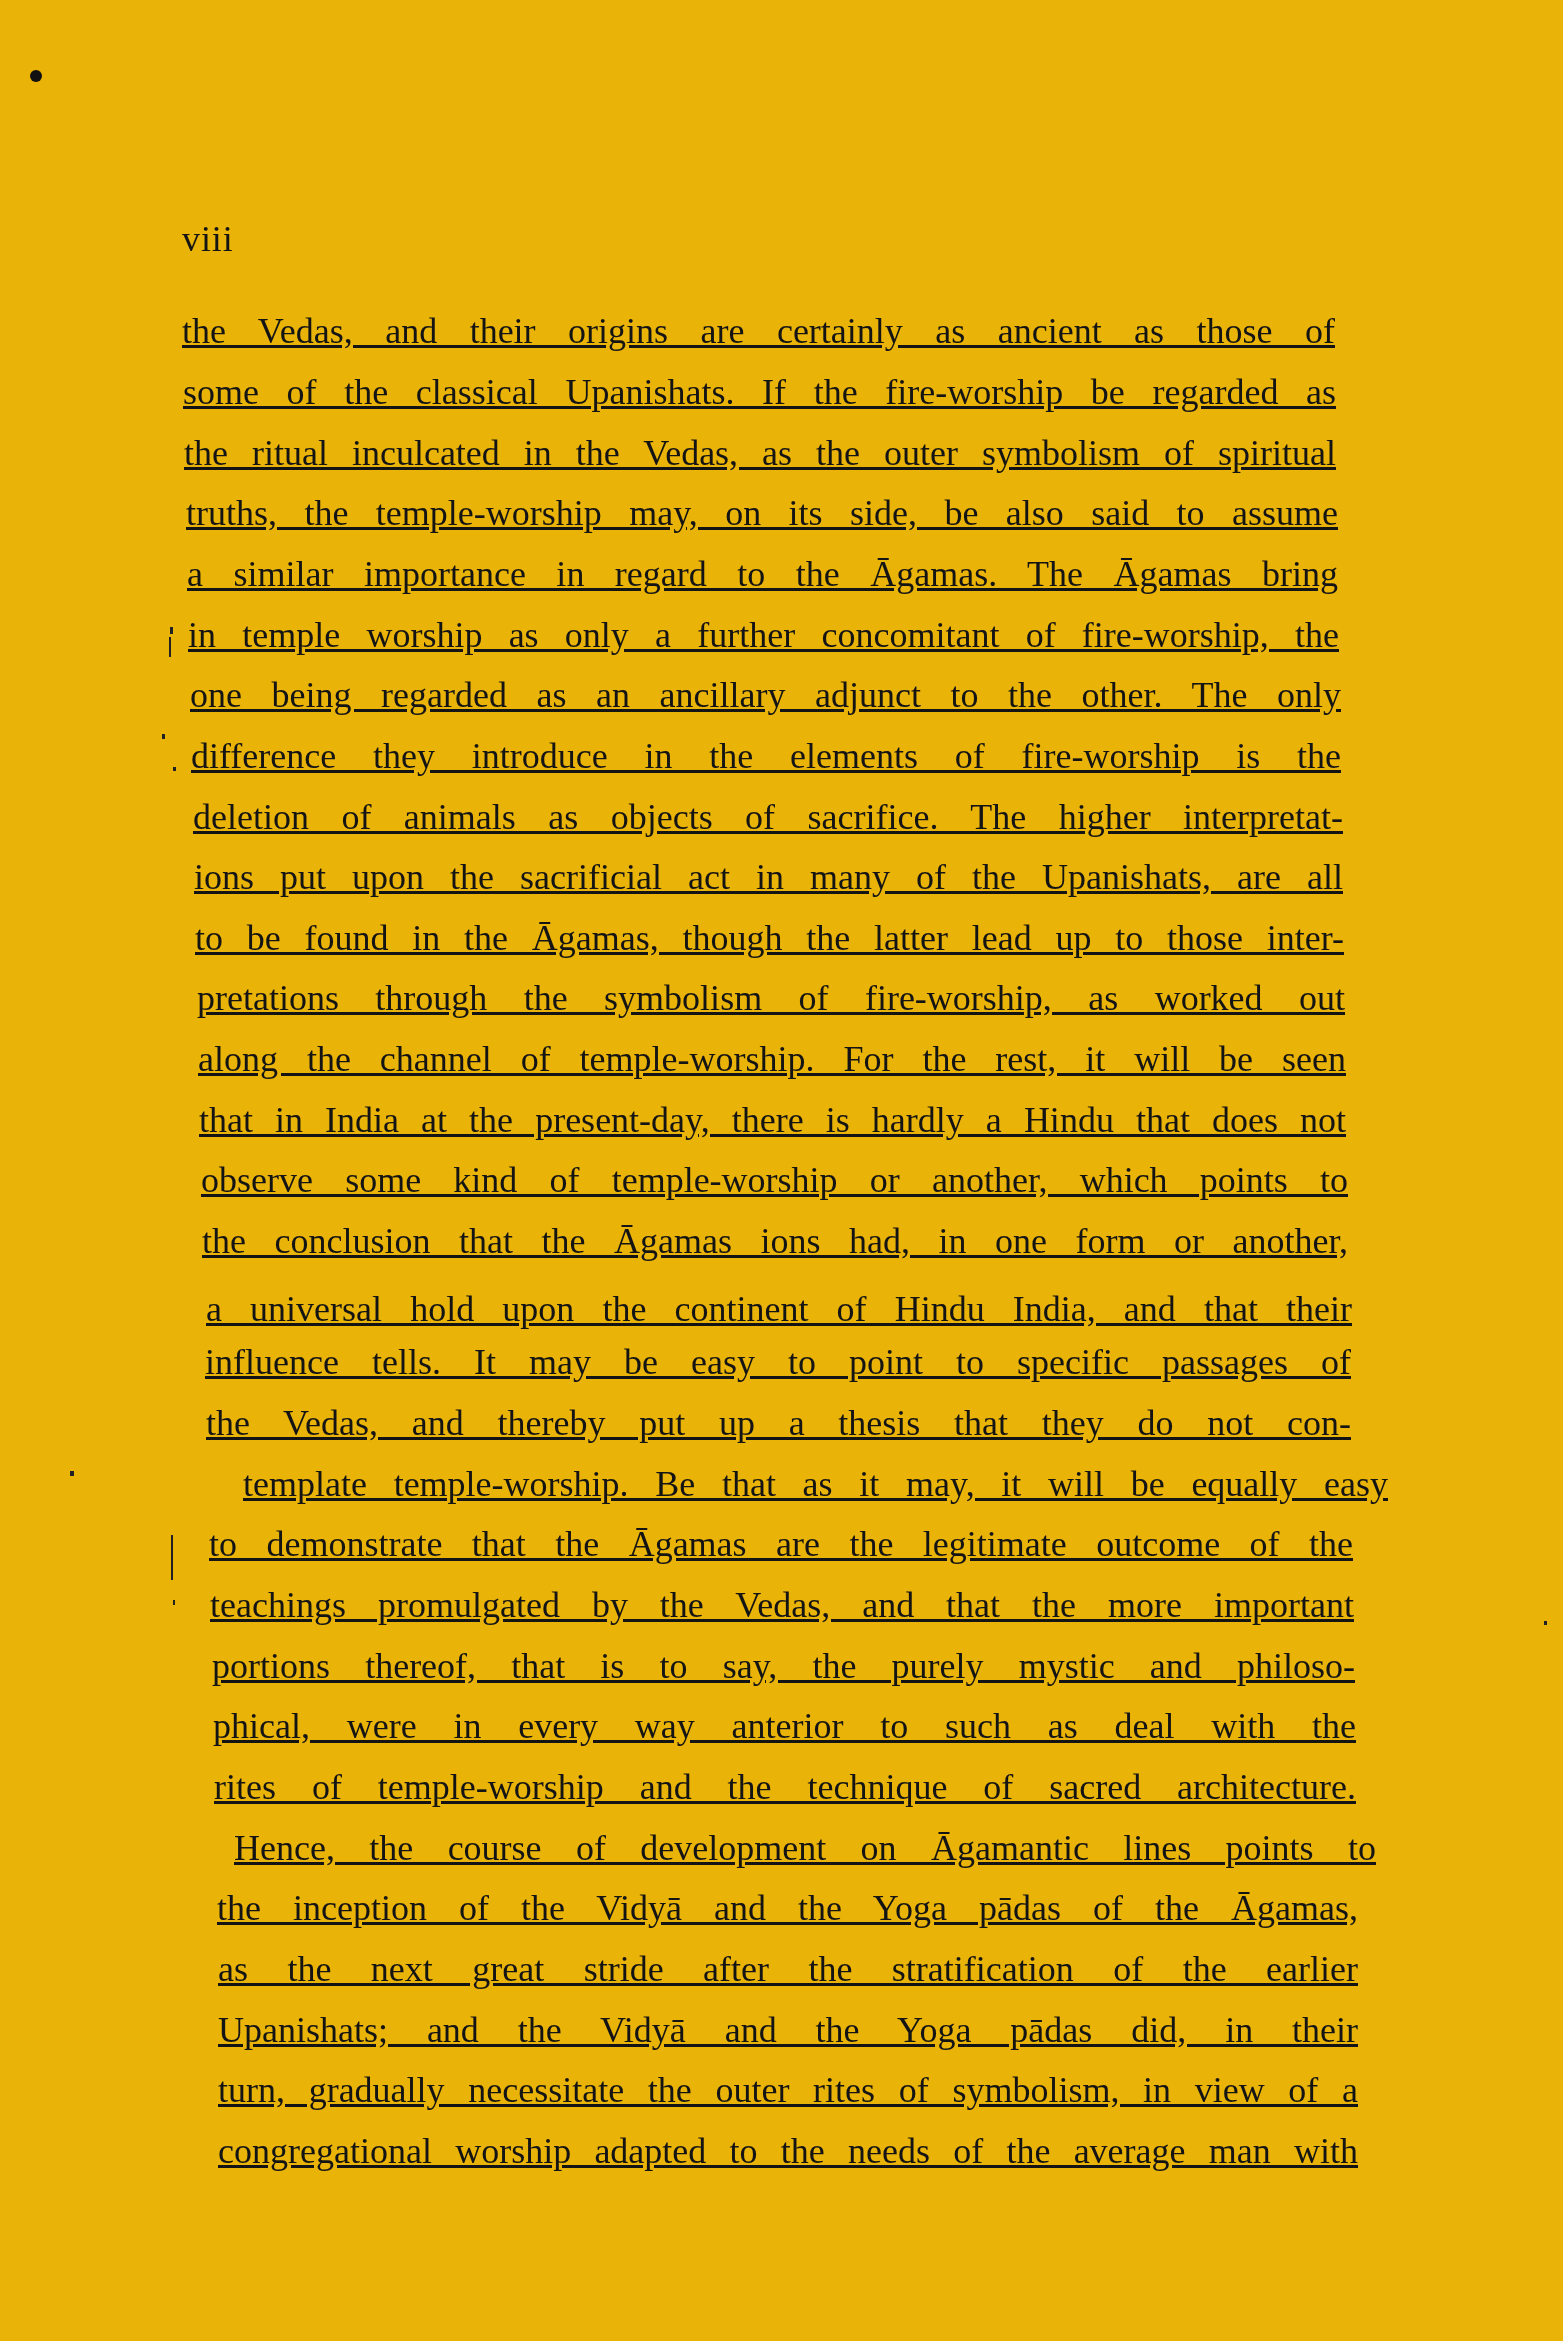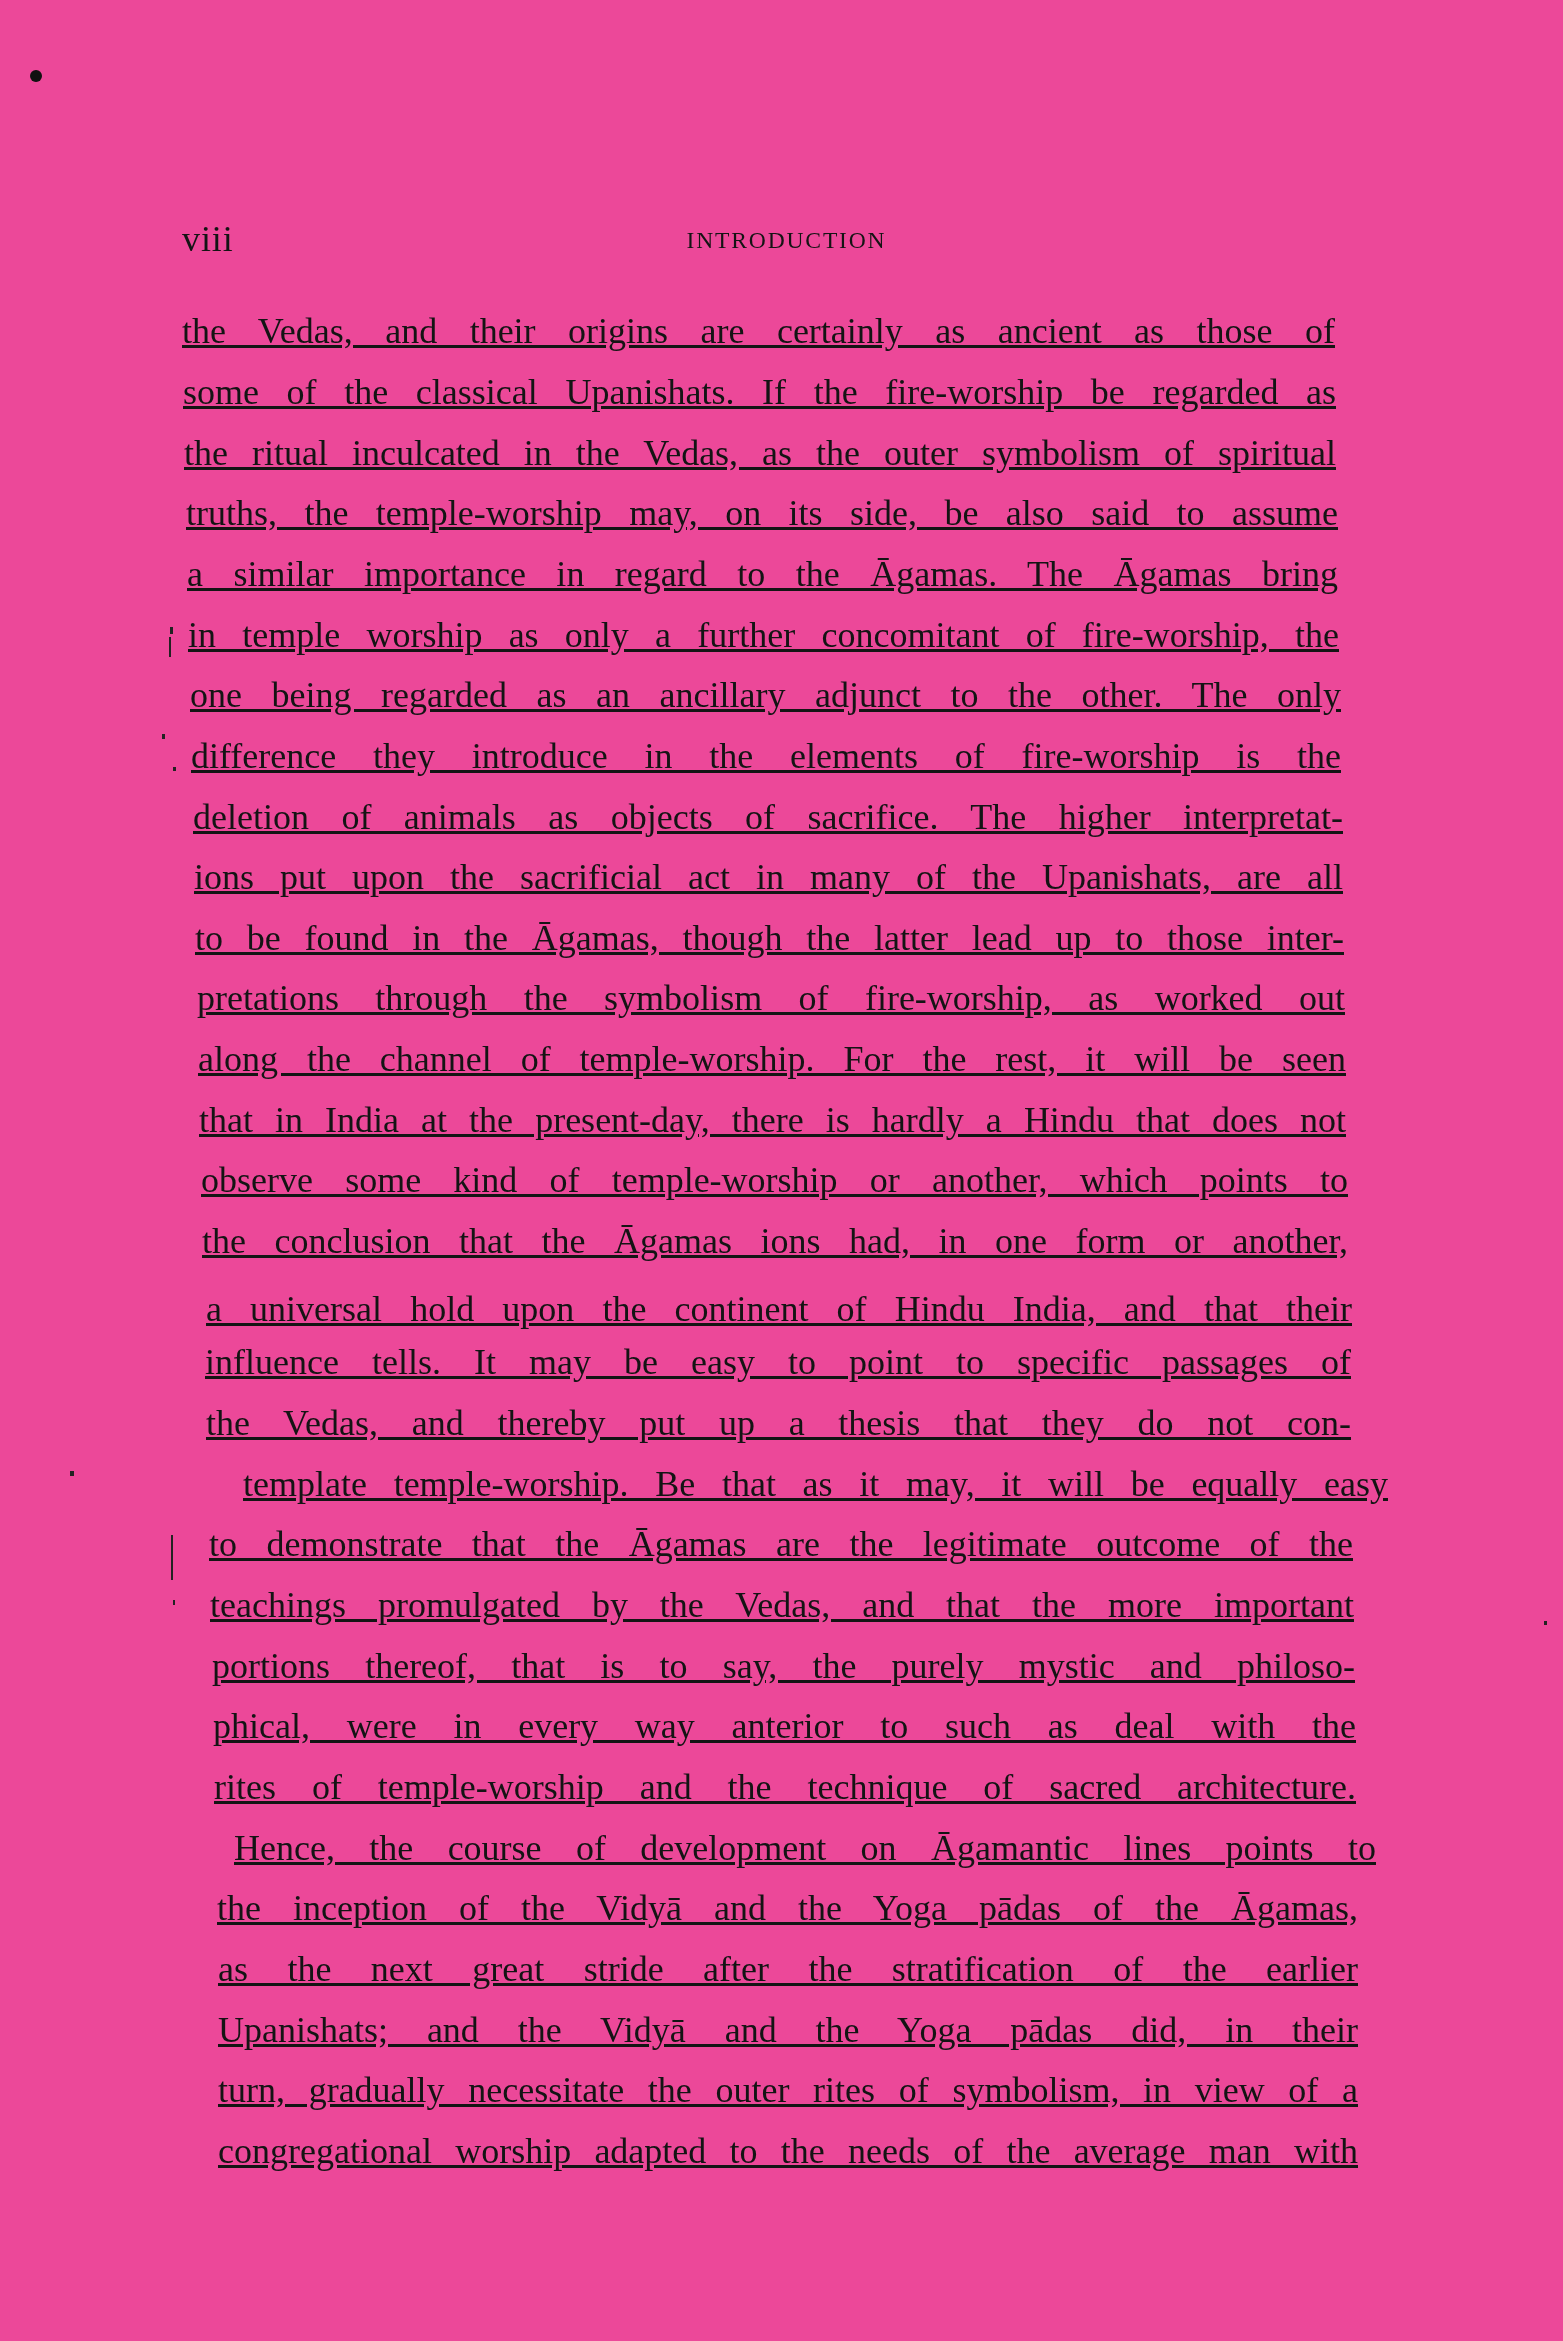--- a/index.html
+++ b/index.html
@@ -1,19 +1,19 @@
 <!DOCTYPE html>
 <html style="font-size:14.5px"><head>
 <meta charset="utf-8">
 <style>
   html, body { margin: 0; padding: 0; background: #ffffff; }
   body { width: 1564px; height: 2342px; position: relative; overflow: hidden; }
   .page {
     position: absolute; left: 0; top: 0; width: 1564px; height: 2342px;
-    background: #ec4899; color: #141414;
+    background: #eab308; color: #141414;
     font-family: "Liberation Serif", "DejaVu Serif", serif;
   }
   .dot {
     position: absolute; left: 30px; top: 70px; width: 11.8px; height: 11.8px;
     border-radius: 50%; background: #111;
   }
   .folio {
     position: absolute; left: 182px; top: 218px;
     font-size: 36px; letter-spacing: 0.9px;
   }
@@ -28,21 +28,20 @@
     text-align: justify; text-align-last: justify; text-decoration: underline;
   }
   .mark { position: absolute; background: #222; }
 </style>
 </head>
 <body>
 
 <div class="page">
   <div class="dot"></div>
   <div class="folio">viii</div>
-  <div class="running-head">INTRODUCTION</div>
 
   <div class="body-text" id="body-text">
       <div class="line" style="left: 182px; width: 1153px; top: 304px;">the Vedas, and their origins are certainly as ancient as those of</div>
       <div class="line" style="left: 183px; width: 1153px; top: 365px;">some of the classical Upanishats. If the fire-worship be regarded as</div>
       <div class="line" style="left: 184px; width: 1152px; top: 426px;">the ritual inculcated in the Vedas, as the outer symbolism of spiritual</div>
       <div class="line" style="left: 186px; width: 1152px; top: 486px;">truths, the temple-worship may, on its side, be also said to assume</div>
       <div class="line" style="left: 187px; width: 1151px; top: 547px;">a similar importance in regard to the Āgamas. The Āgamas bring</div>
       <div class="line" style="left: 188px; width: 1151px; top: 608px;">in temple worship as only a further concomitant of fire-worship, the</div>
       <div class="line" style="left: 190px; width: 1151px; top: 668px;">one being regarded as an ancillary adjunct to the other. The only</div>
       <div class="line" style="left: 191px; width: 1150px; top: 729px;">difference they introduce in the elements of fire-worship is the</div>

